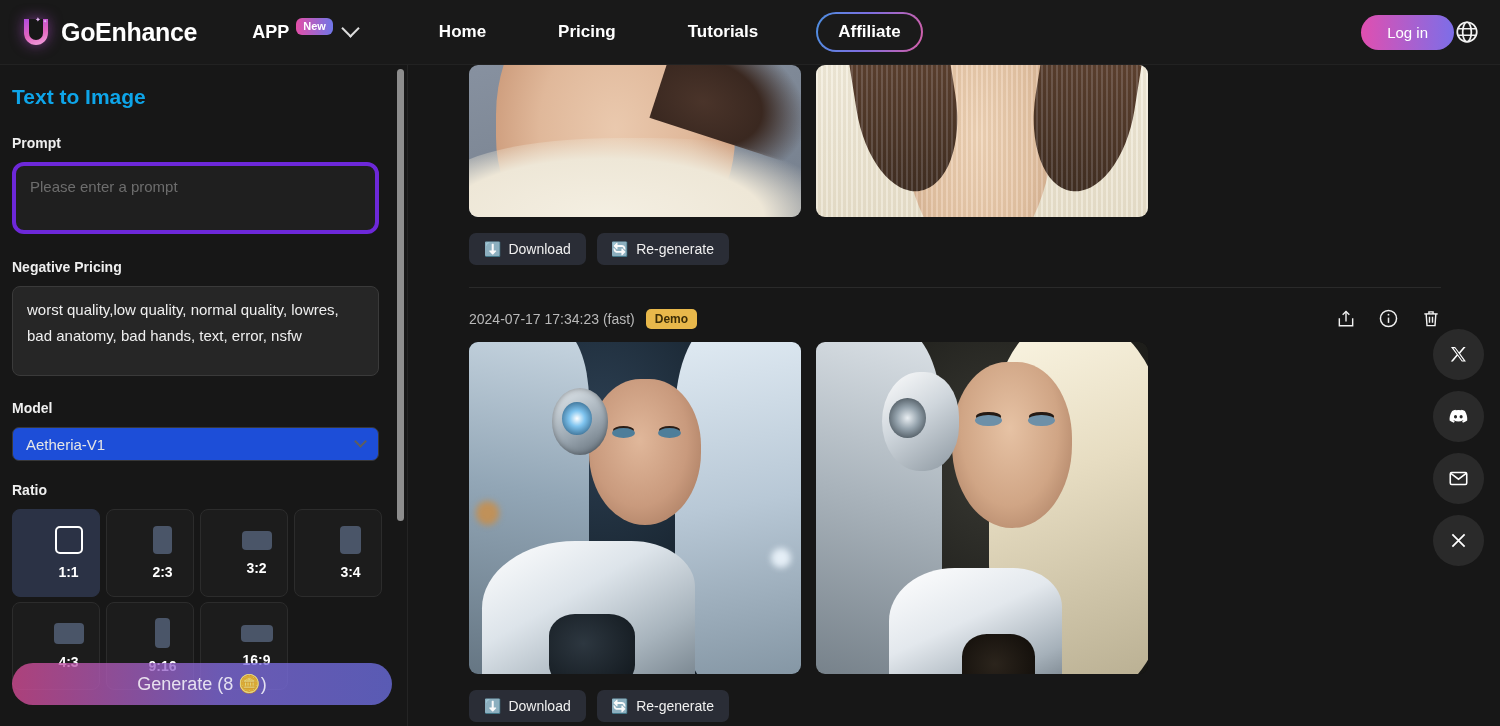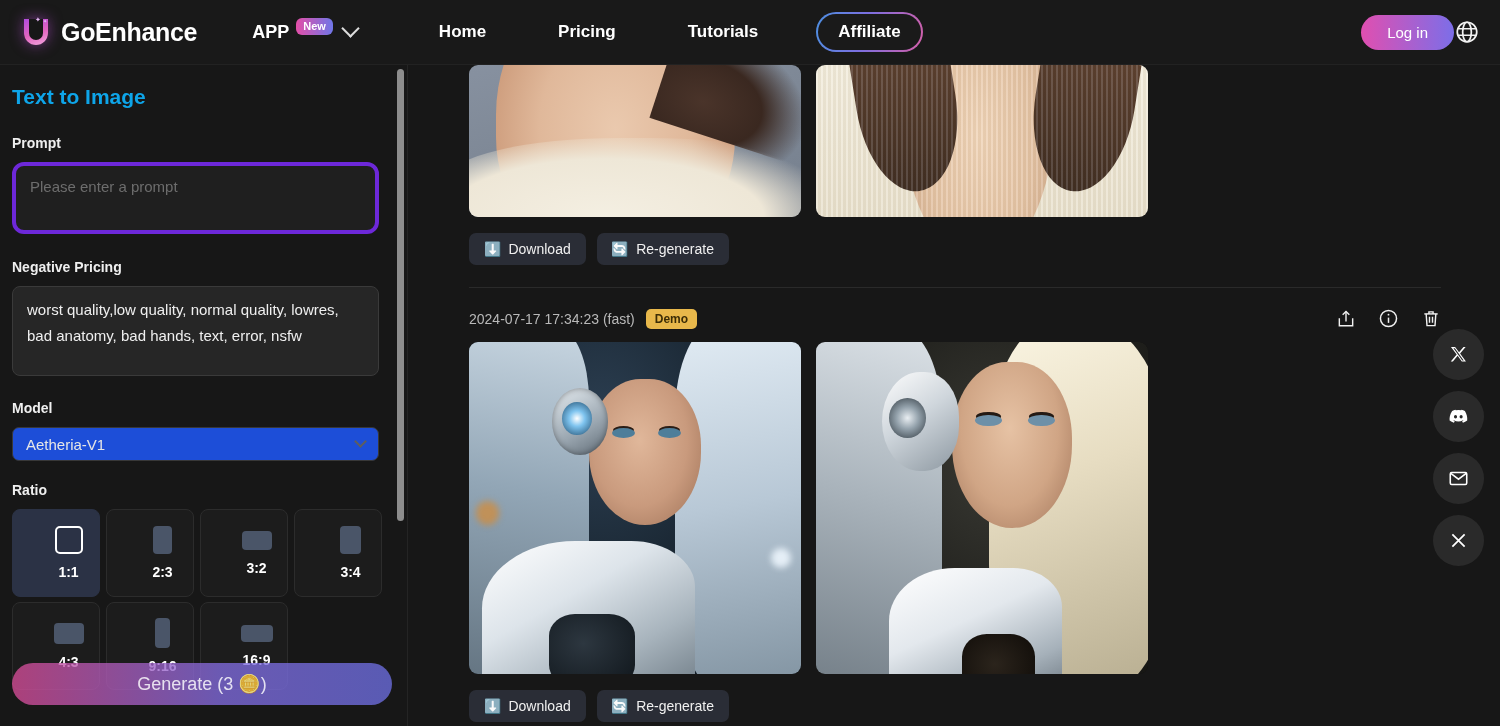--- a/index.html
+++ b/index.html
@@ -445,21 +445,21 @@
           <div class="ratio-shape" style="width: 15px; height: 30px;"></div>
           <div class="ratio-label">9:16</div>
         </div>
         <div class="ratio-tile">
           <div class="ratio-shape" style="width: 32px; height: 17px;"></div>
           <div class="ratio-label">16:9</div>
         </div>
       </div>
   </div>
 
-  <button class="generate-btn">Generate (3 🪙)</button>
+  <button class="generate-btn">Generate (8 🪙)</button>
   <div class="side-scrollbar"></div>
 </div>
 
 <div id="main">
   <div class="result-block">
 
     <div class="img-row">
       <div class="thumb clip">
         <div class="art neck1">
             <div class="hair"></div>

